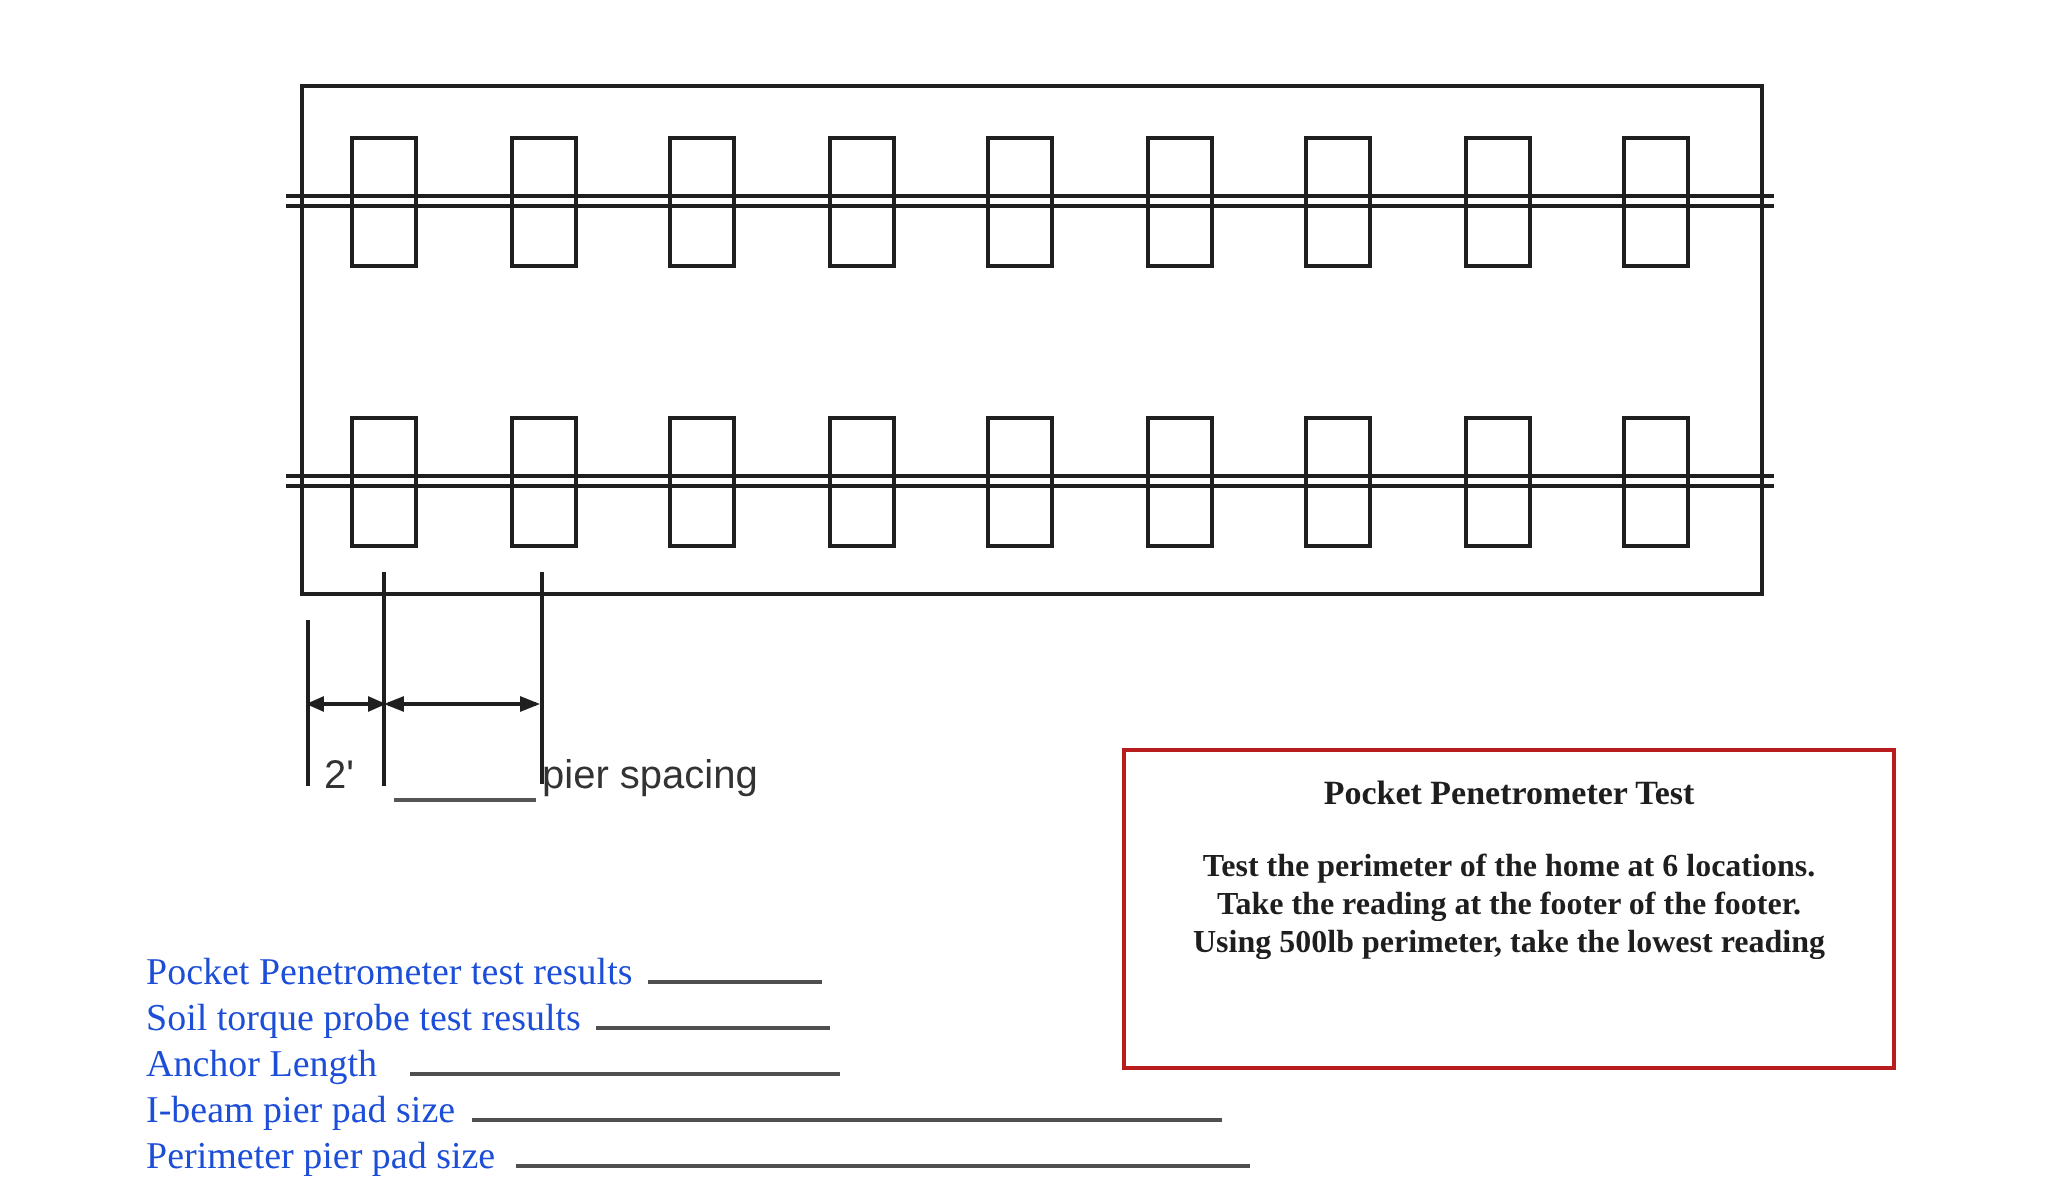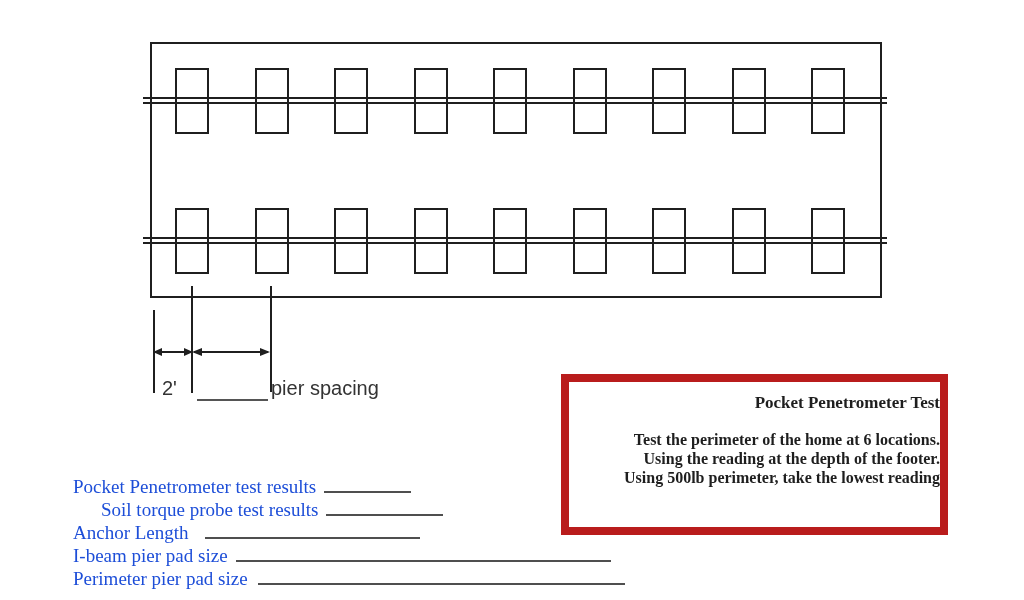--- a/index.html
+++ b/index.html
@@ -30,21 +30,21 @@
   .vline { position:absolute; width:2px; background:#1f1f1f; }
   .dim-label {
     position:absolute; font-family:"Liberation Sans", sans-serif;
     font-size:20px; color:#333333; white-space:nowrap;
   }
   .hblank { position:absolute; height:2px; background:#555555; }
 
   
   .info-box {
     position:absolute; left:561px; top:374px; width:387px; height:161px;
-    border:8px solid #b91c1c; box-sizing:border-box; text-align:right;
+    border:2px solid #b91c1c; box-sizing:border-box; text-align:center;
   }
   .info-title {
     margin-top:11px; font-size:17px; font-weight:bold; color:#1e1e1e;
   }
   .info-body {
     margin-top:17px; font-size:16px; font-weight:bold; color:#1e1e1e;
     line-height:19px;
     font-family:Liberation Serif, serif;
   }
 
@@ -102,26 +102,26 @@
   </svg>
 
   <div class="dim-label" style="left:162px; top:377px;">2'</div>
   <div class="hblank" style="left:197px; top:399px; width:71px;"></div>
   <div class="dim-label" style="left:271px; top:377px;">pier spacing</div>
 
   <div class="info-box">
     <div class="info-title">Pocket Penetrometer Test</div>
     <div class="info-body">
       <div>Test the perimeter of the home at 6 locations.</div>
-      <div>Using the reading at the depth of the footer.</div>
+      <div>Take the reading at the footer of the footer.</div>
       <div>Using 500lb perimeter, take the lowest reading</div>
     </div>
   </div>
 
   <div id="form-fields">
       <div class="form-row" style="top: 476px;"><span>Pocket Penetrometer test results</span><span class="blank-inline" style="width: 87px; margin-left: 8px;"></span></div>
-      <div class="form-row" style="top: 499px; margin-left: 28px;"><span>Soil torque probe test results</span><span class="blank-inline" style="width: 117px; margin-left: 8px;"></span></div>
+      <div class="form-row" style="top: 499px;"><span>Soil torque probe test results</span><span class="blank-inline" style="width: 117px; margin-left: 8px;"></span></div>
       <div class="form-row" style="top: 522px;"><span>Anchor Length</span><span class="blank-inline" style="width: 215px; margin-left: 16px;"></span></div>
       <div class="form-row" style="top: 545px;"><span>I-beam pier pad size</span><span class="blank-inline" style="width: 375px; margin-left: 8px;"></span></div>
       <div class="form-row" style="top: 568px; text-align: center;"><span>Perimeter pier pad size</span><span class="blank-inline" style="width: 367px; margin-left: 10px;"></span></div>
     </div>
 
 </div>
 
 </body></html>

